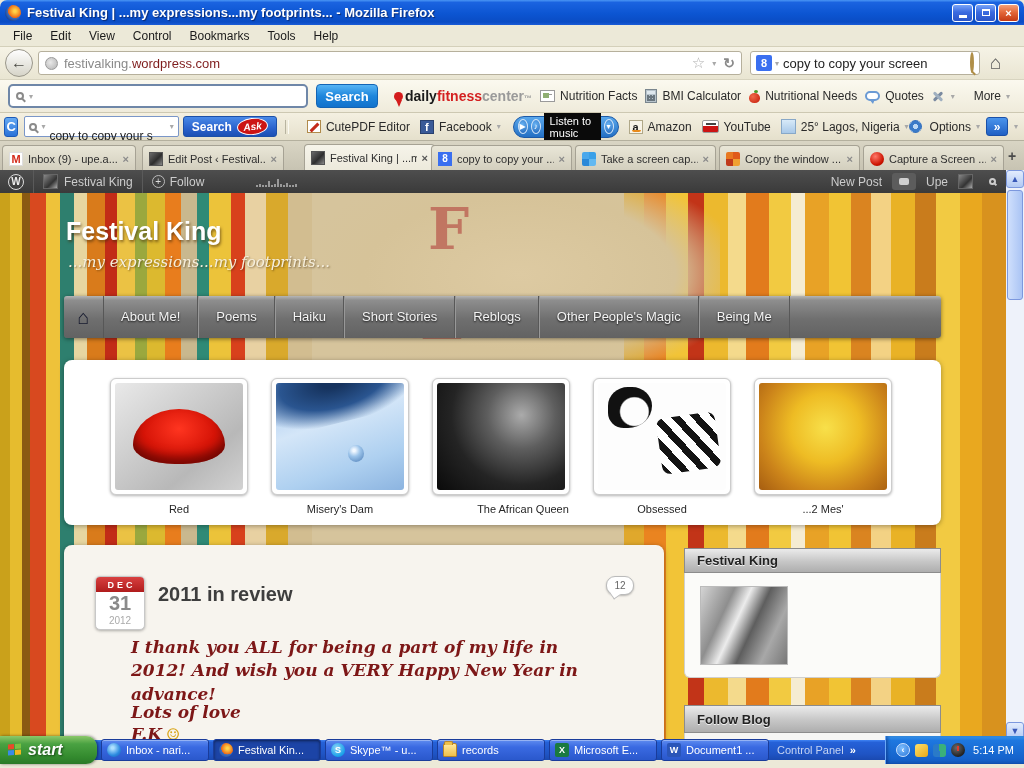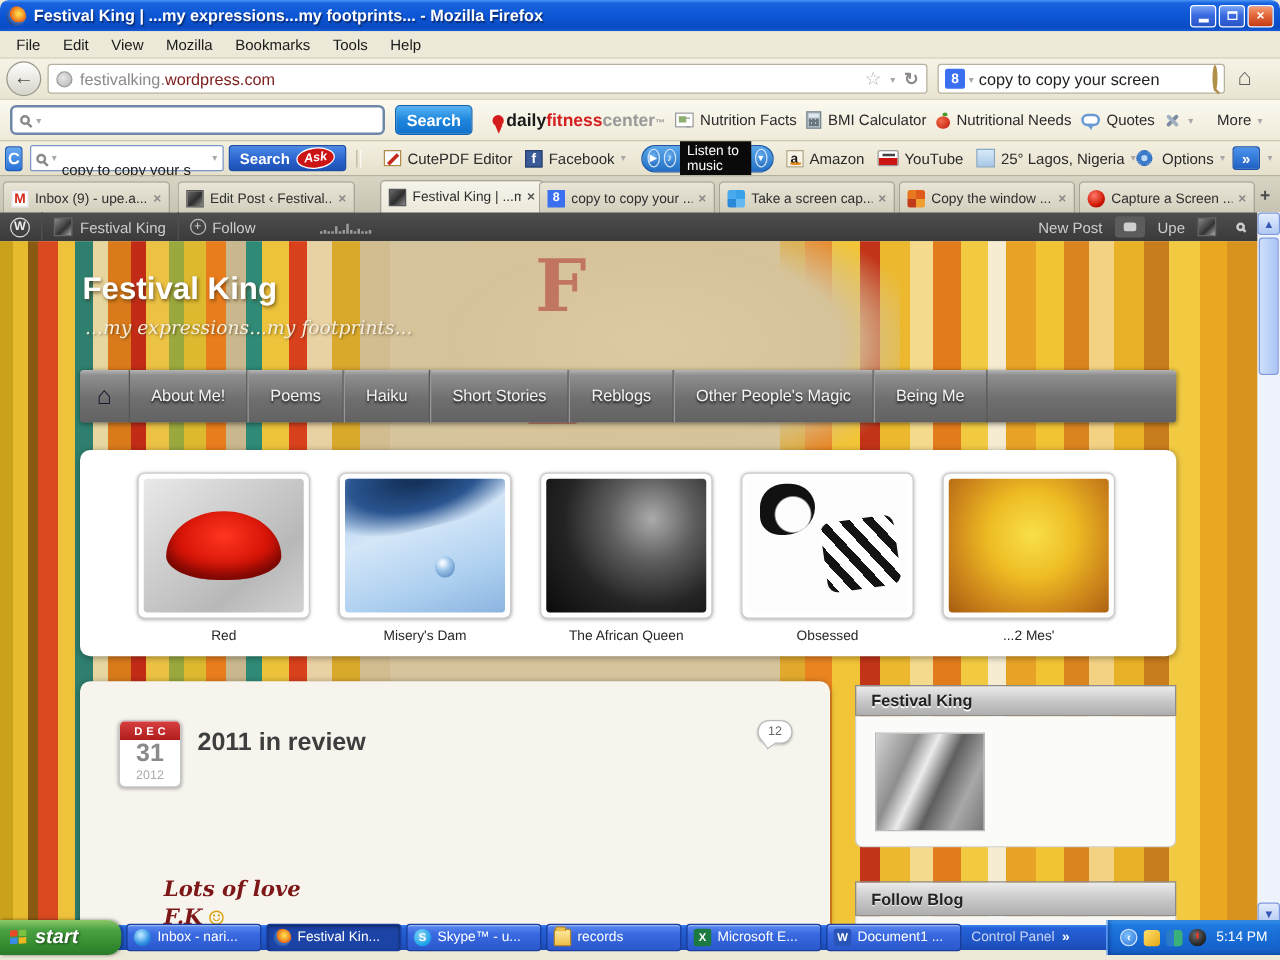--- a/index.html
+++ b/index.html
@@ -190,21 +190,21 @@
   .img-blue::after { content:""; position:absolute; left:56%; top:58%; width:16px; height:17px; border-radius:50%;
     background:radial-gradient(circle at 38% 32%,#f2f8ff 8%,#9cc4ea 40%,#4a7ab4 100%); }
   .img-bw { background:radial-gradient(circle at 66% 30%,#ababab 0%,#5e5e5e 30%,#242424 62%,#0a0a0a 100%); }
   .img-ink { background:#fdfdfd; position:relative; overflow:hidden; }
   .img-ink::before { content:""; position:absolute; left:8%; top:4%; width:34%; height:38%;
     background:radial-gradient(circle at 60% 60%, rgba(0,0,0,0) 38%, #111 42% 100%); border-radius:50% 50% 60% 40%; }
   .img-ink::after { content:""; position:absolute; right:6%; top:30%; width:46%; height:52%;
     background:repeating-linear-gradient(55deg,#141414 0 7px,#fff 7px 15px); transform:rotate(-8deg); border-radius:8px; }
   .img-gold { background:radial-gradient(circle at 52% 42%,#f8e04a 0%,#eebc24 38%,#cb831a 72%,#a65d10 100%); }
   .thumb-caption { top:310px; width:138px; text-align:center; font-size:11px; color:#262626; }
-  #cap-0 { left:110px; } #cap-1 { left:271px; } #cap-2 { left:432px; } #cap-3 { left:593px; } #cap-4 { left:754px; }
+  #cap-0 { left:110px; } #cap-1 { left:271px; } #cap-2 { left:454px; } #cap-3 { left:593px; } #cap-4 { left:754px; }
 
   #post-panel { left:64px; top:352px; width:600px; height:195px; background:#f7f4ee; border-radius:8px 8px 0 0; box-shadow:0 1px 5px rgba(0,0,0,.35); }
   #date-badge { left:95px; top:383px; width:50px; background:#fff; border:1px solid #c8c8c8; border-radius:5px; box-shadow:0 1px 3px rgba(0,0,0,.3); overflow:hidden; text-align:center; }
   .db-month { background:linear-gradient(180deg,#d84040,#b01c1c); color:#fff; font-size:9px; font-weight:bold; letter-spacing:3px; padding:3px 0 2px 3px; }
   .db-day { font-size:20px; font-weight:bold; color:#8a8a8a; line-height:1.15; }
   .db-year { font-size:10px; color:#aaa; padding-bottom:3px; }
   #post-title { left:158px; top:390px; font-size:20px; font-weight:bold; color:#3e3e3e; }
   #comment-bubble { left:606px; top:383px; width:28px; height:19px; background:#fff; border:1px solid #bbb; border-radius:9px;
     font-size:10px; color:#666; display:flex; align-items:center; justify-content:center; box-shadow:0 1px 2px rgba(0,0,0,.25); }
   #comment-bubble::after { content:""; position:absolute; left:4px; bottom:-4px; width:7px; height:7px; background:#fff;
@@ -279,21 +279,21 @@
         <i class="glyph-restore"></i>
       </span>
     <span class="wbtn close">×</span>
   </div>
 </div>
 
 <div id="menubar">
   <span class="menu-item">File</span>
   <span class="menu-item">Edit</span>
   <span class="menu-item">View</span>
-  <span class="menu-item">Mozilla</span>
+  <span class="menu-item">Control</span>
   <span class="menu-item">Bookmarks</span>
   <span class="menu-item">Tools</span>
   <span class="menu-item">Help</span>
 </div>
 
 <div id="navrow">
   <div id="back-btn">←</div>
   <div id="urlbar">
     <span class="globe"></span>
     <span id="url-sub">festivalking.</span>
@@ -521,20 +521,21 @@
   <div id="cap-4" class="abs thumb-caption">...2 Mes'</div>
 
   <div id="post-panel" class="abs"></div>
   <div id="date-badge" class="abs">
     <div class="db-month">DEC</div>
     <div class="db-day">31</div>
     <div class="db-year">2012</div>
   </div>
   <div id="post-title" class="abs">2011 in review</div>
   <div id="comment-bubble" class="abs">12</div>
+  <div id="post-para" class="abs post-text">I thank you ALL for being a part of my life in 2012! And wish you a VERY Happy New Year in advance!</div>
   <div id="post-close" class="abs post-text">Lots of love</div>
   <div id="post-sig" class="abs post-text">
     <span>F.K</span>
     <span class="smiley">☺</span>
   </div>
 
   <div id="widget1-head" class="abs widget-head">Festival King</div>
   <div id="widget1-body" class="abs"></div>
   <div id="widget1-photo" class="abs"></div>
   <div id="widget2-head" class="abs widget-head">Follow Blog</div>

